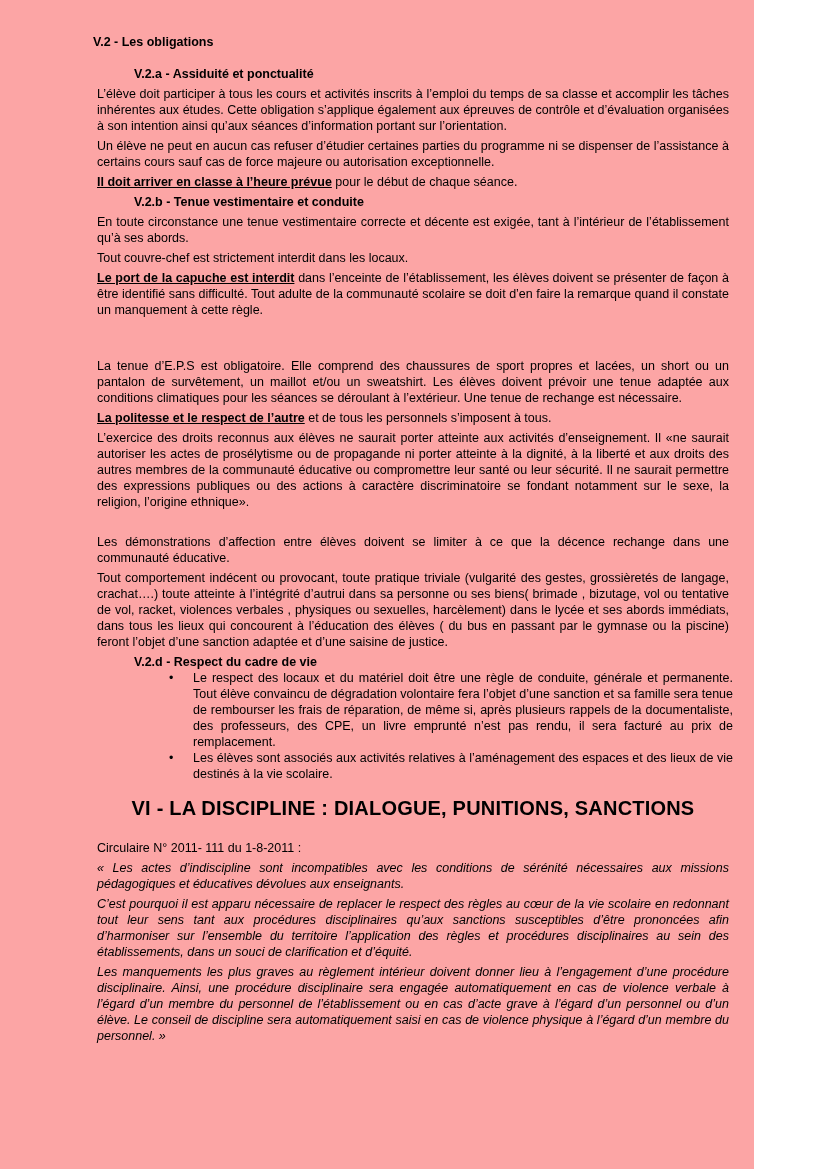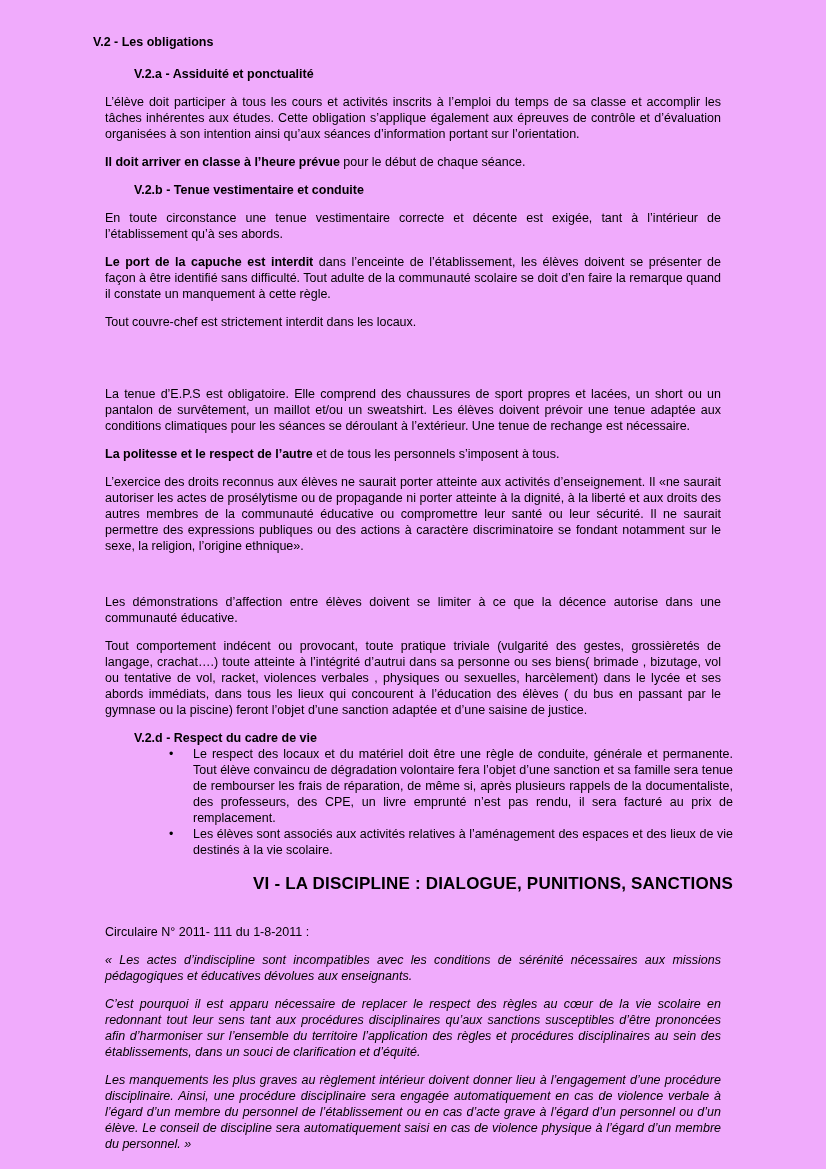--- a/index.html
+++ b/index.html
@@ -3,57 +3,57 @@
 <meta charset="utf-8">
 <style>
   html, body { margin: 0; padding: 0; }
   body {
     background: #ffffff;
     font-family: "Liberation Sans", "DejaVu Sans", sans-serif;
     color: #000000;
   }
   .page {
     position: relative;
-    width: 826px;
+    width: 754px;
     height: 1169px;
-    background: #f0abfc;
+    background: #fca5a5;
     overflow: hidden;
   }
   .content {
     position: absolute;
     left: 93px;
     top: 34px;
     width: 640px;
     font-size: 12.5px;
     line-height: 16px;
   }
   .para {
-    margin: 12px;
+    margin: 4px;
     text-align: justify;
   }
   .h-main {
     margin: 0 0 16px 0;
     font-weight: bold;
     text-align: left;
   }
   .h-sub {
     margin: 0 0 0 0;
     padding-left: 41px;
     font-weight: bold;
     text-align: left;
   }
   .gap { height: 16px; }
-  .b { font-weight: bold; }
+  .b { font-weight: bold; text-decoration: underline; }
   .big-title {
     margin: 14px 0 0 0;
-    font-size: 17px;
+    font-size: 20px;
     line-height: 24px;
     font-weight: bold;
     letter-spacing: 0.2px;
-    text-align: right;
+    text-align: center;
   }
   .italic-block .para { font-style: italic; }
   .bullet-item {
     position: relative;
     padding-left: 100px;
     text-align: justify;
     margin: 0;
   }
   .bullet-item .bullet {
     position: absolute;
@@ -66,37 +66,38 @@
 </head>
 <body>
 
 <div class="page">
   <div class="content">
 
     <p class="para h-main">V.2 - Les obligations</p>
 
     <p class="para h-sub">V.2.a - Assiduité et ponctualité</p>
     <p class="para">L’élève doit participer à tous les cours et activités inscrits à l’emploi du temps de sa classe et accomplir les tâches inhérentes aux études. Cette obligation s’applique également aux épreuves de contrôle et d’évaluation organisées à son intention ainsi qu’aux séances d’information portant sur l’orientation.</p>
+    <p class="para">Un élève ne peut en aucun cas refuser d’étudier certaines parties du programme ni se dispenser de l’assistance à certains cours sauf cas de force majeure ou autorisation exceptionnelle.</p>
     <p class="para"><span class="b">Il doit arriver en classe à l’heure prévue</span><span> pour le début de chaque séance.</span></p>
 
     <p class="para h-sub">V.2.b - Tenue vestimentaire et conduite</p>
     <p class="para">En toute circonstance une tenue vestimentaire correcte et décente est exigée, tant à l’intérieur de l’établissement qu’à ses abords.</p>
+    <p class="para">Tout couvre-chef est strictement interdit dans les locaux.</p>
     <p class="para"><span class="b">Le port de la capuche est interdit</span><span> dans l’enceinte de l’établissement, les élèves doivent se présenter de façon à être identifié sans difficulté. Tout adulte de la communauté scolaire se doit d’en faire la remarque quand il constate un manquement à cette règle.</span></p>
-    <p class="para">Tout couvre-chef est strictement interdit dans les locaux.</p>
 
     <div class="gap"></div>
 
     <div class="gap"></div>
     <p class="para">La tenue d’E.P.S est obligatoire. Elle comprend des chaussures de sport propres et lacées, un short ou un pantalon de survêtement, un maillot et/ou un sweatshirt. Les élèves doivent prévoir une tenue adaptée aux conditions climatiques pour les séances se déroulant à l’extérieur. Une tenue de rechange est nécessaire.</p>
 
     <p class="para"><span class="b">La politesse et le respect de l’autre</span><span> et de tous les personnels s’imposent à tous.</span></p>
     <p class="para">L’exercice des droits reconnus aux élèves ne saurait porter atteinte aux activités d’enseignement. Il «ne saurait autoriser les actes de prosélytisme ou de propagande ni porter atteinte à la dignité, à la liberté et aux droits des autres membres de la communauté éducative ou compromettre leur santé ou leur sécurité. Il ne saurait permettre des expressions publiques ou des actions à caractère discriminatoire se fondant notamment sur le sexe, la religion, l’origine ethnique».</p>
 
     <div class="gap"></div>
-    <p class="para">Les démonstrations d’affection entre élèves doivent se limiter à ce que la décence autorise dans une communauté éducative.</p>
+    <p class="para">Les démonstrations d’affection entre élèves doivent se limiter à ce que la décence rechange dans une communauté éducative.</p>
     <p class="para">Tout comportement indécent ou provocant, toute pratique triviale (vulgarité des gestes, grossièretés de langage, crachat….) toute atteinte à l’intégrité d’autrui dans sa personne ou ses biens( brimade , bizutage, vol ou tentative de vol, racket, violences verbales , physiques ou sexuelles, harcèlement) dans le lycée et ses abords immédiats, dans tous les lieux qui concourent à l’éducation des élèves ( du bus en passant par le gymnase ou la piscine) feront l’objet d’une sanction adaptée et d’une saisine de justice.</p>
 
     <p class="para h-sub">V.2.d - Respect du cadre de vie</p>
     <p class="para bullet-item"><span class="bullet">•</span><span>Le respect des locaux et du matériel doit être une règle de conduite, générale et permanente. Tout élève convaincu de dégradation volontaire fera l’objet d’une sanction et sa famille sera tenue de rembourser les frais de réparation, de même si, après plusieurs rappels de la documentaliste, des professeurs, des CPE, un livre emprunté n’est pas rendu, il sera facturé au prix de remplacement.</span></p>
     <p class="para bullet-item"><span class="bullet">•</span><span>Les élèves sont associés aux activités relatives à l’aménagement des espaces et des lieux de vie destinés à la vie scolaire.</span></p>
 
     <p class="para big-title">VI - LA DISCIPLINE : DIALOGUE, PUNITIONS, SANCTIONS</p>
 
     <div class="gap"></div>
     <p class="para">Circulaire N° 2011- 111 du 1-8-2011 :</p>

